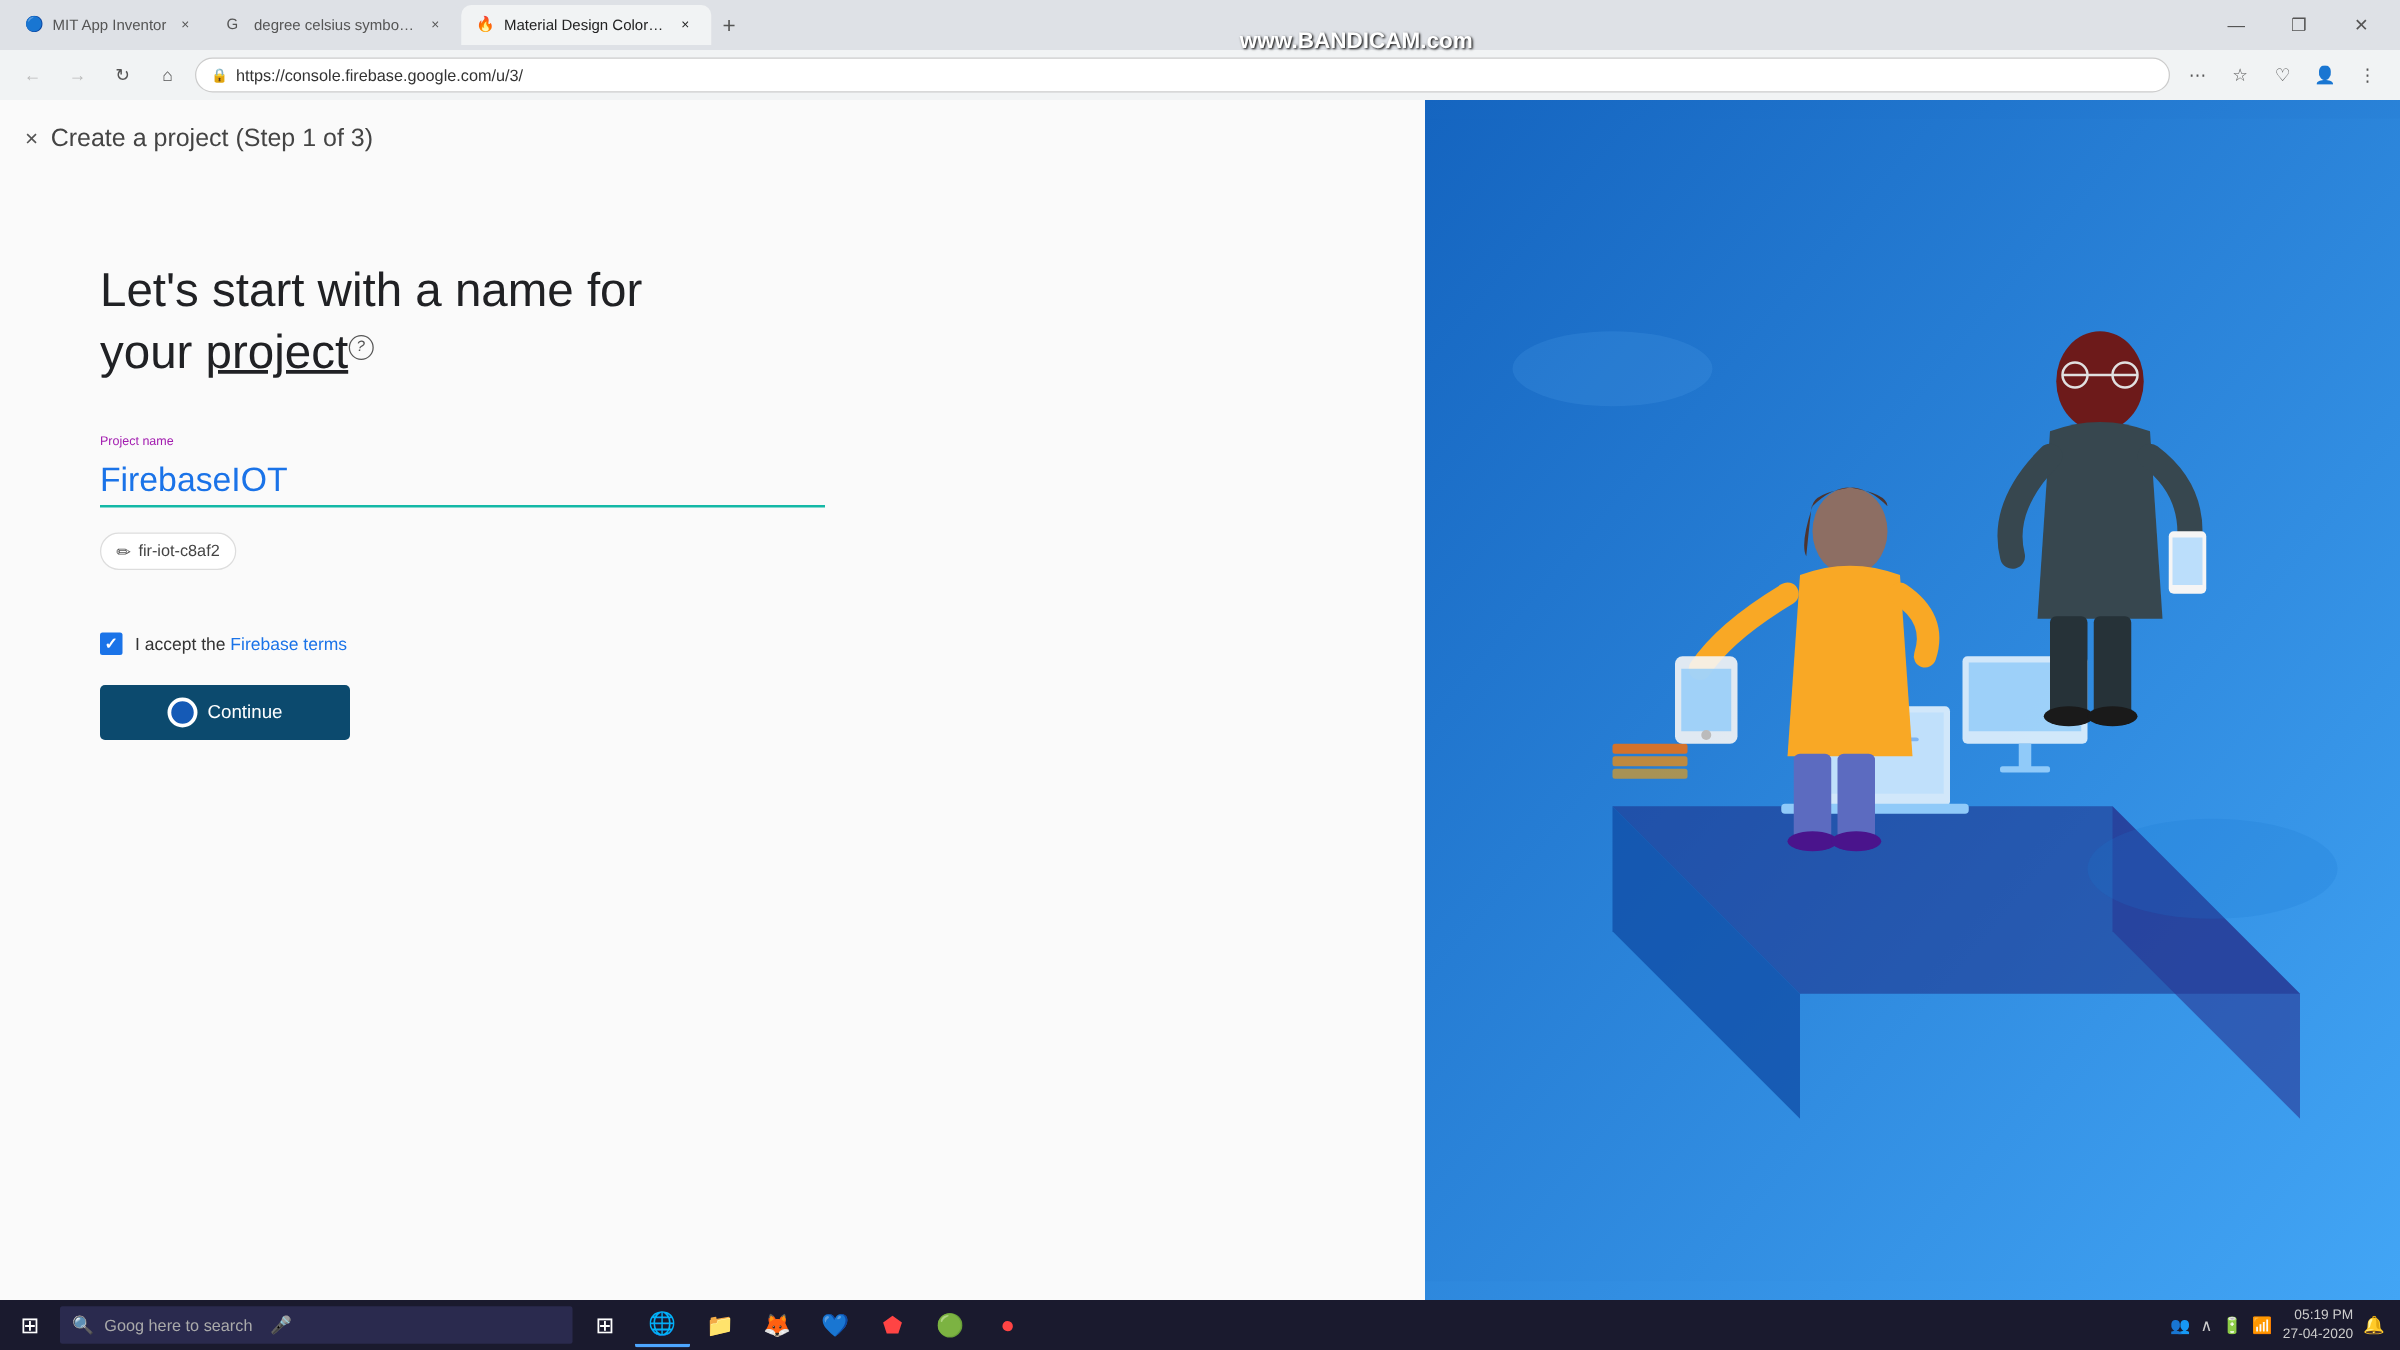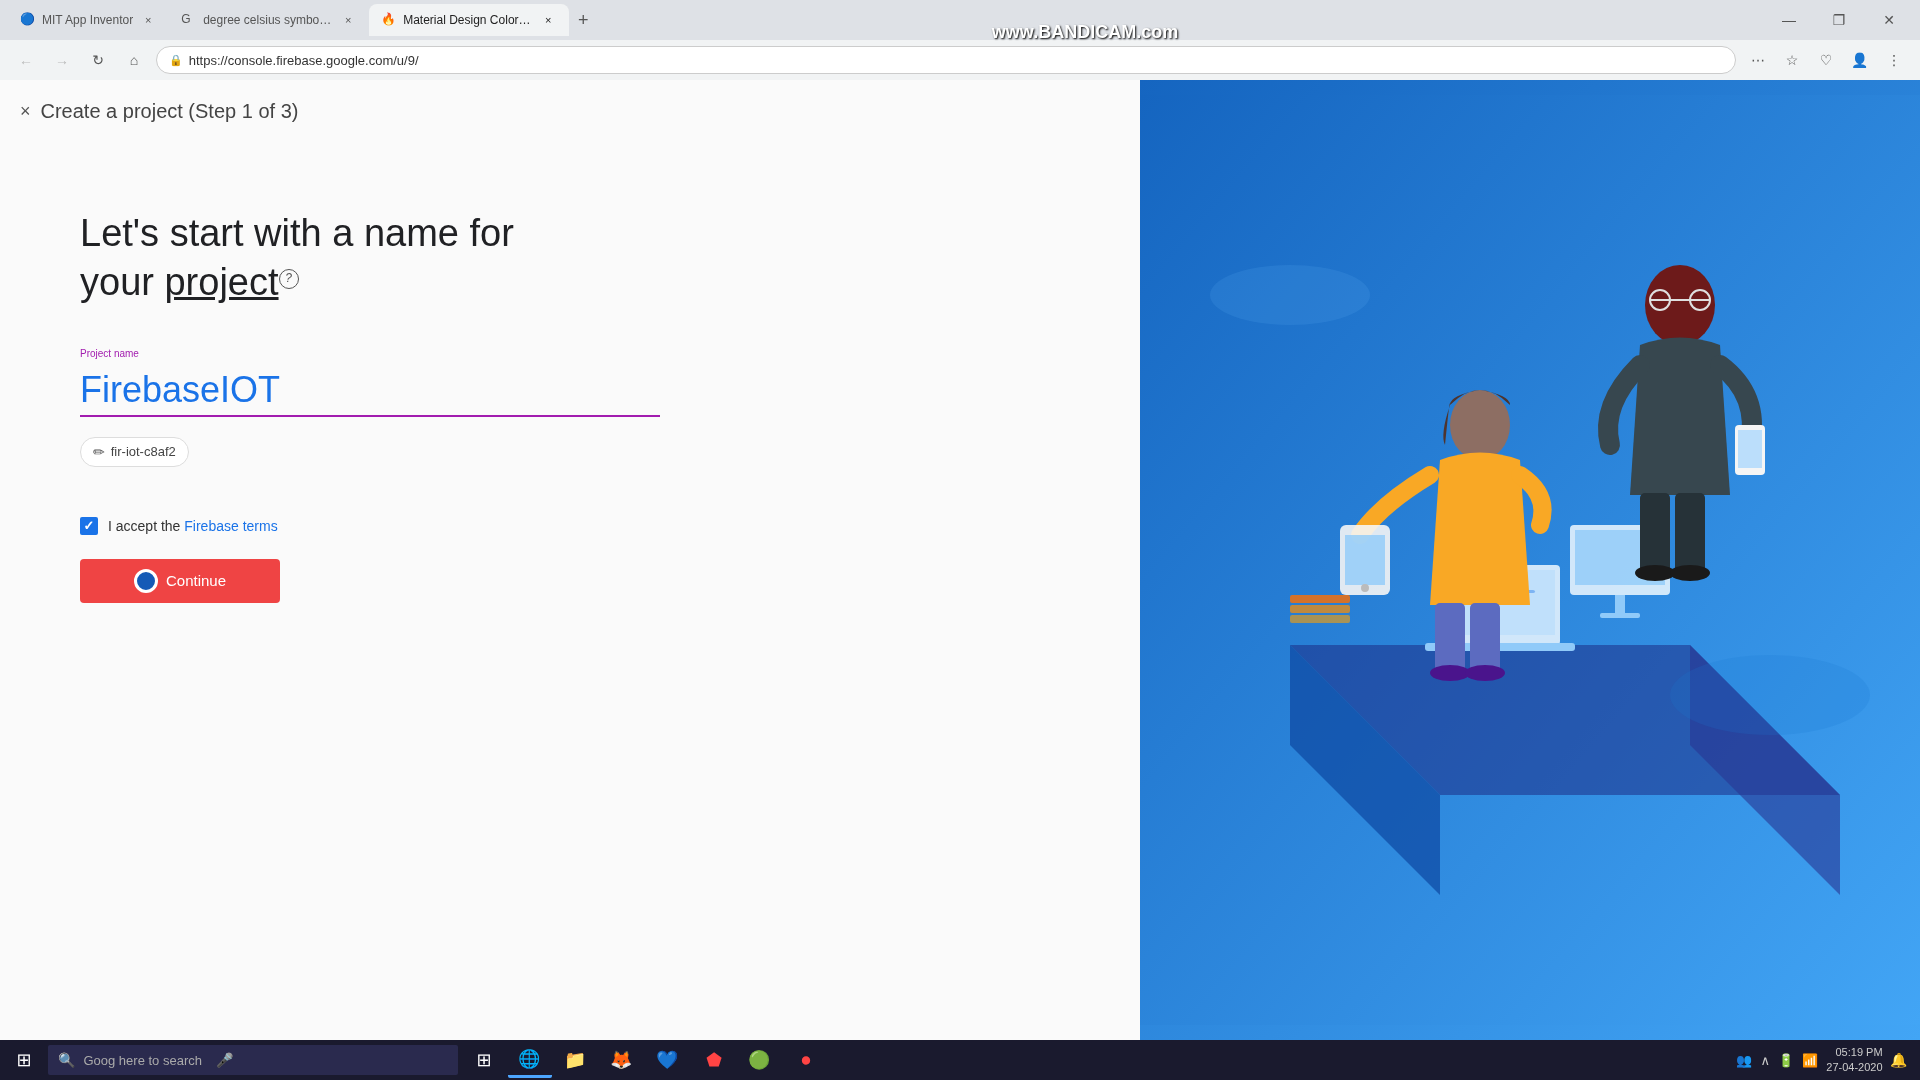--- a/index.html
+++ b/index.html
@@ -229,23 +229,23 @@
     }
     .field-label {
       font-size: 10px;
       color: #a21caf;
       margin-bottom: 6px;
     }
     .project-name-input {
       display: block;
       width: 100%;
       border: none;
-      border-bottom: 2px solid #a21caf;
+      border-bottom: 2px solid #14b8a6;
       background: transparent;
-      font-size: 36px;
+      font-size: 27px;
       color: #1a73e8;
       padding: 4px 0;
       outline: none;
       font-weight: 400;
     }
 
     .project-id-badge {
       display: inline-flex;
       align-items: center;
       gap: 6px;
@@ -294,21 +294,21 @@
       text-decoration: none;
       cursor: pointer;
     }
 
     .continue-btn {
       display: flex;
       align-items: center;
       justify-content: center;
       width: 200px;
       height: 44px;
-      background: #ef4444;
+      background: #0c4a6e;
       color: #fff;
       border: none;
       border-radius: 4px;
       font-size: 15px;
       cursor: pointer;
       margin-top: 24px;
       position: relative;
       gap: 8px;
     }
     .spinner {
@@ -461,21 +461,21 @@
     </div>
   </div>
 
   <div class="address-bar">
     <div class="nav-btn disabled">←</div>
     <div class="nav-btn disabled">→</div>
     <div class="nav-btn">↻</div>
     <div class="nav-btn">⌂</div>
     <div class="url-bar">
       <span class="url-lock">🔒</span>
-      <span class="url-text">https://console.firebase.google.com/u/9/</span>
+      <span class="url-text">https://console.firebase.google.com/u/3/</span>
     </div>
     <div class="browser-tools">
       <div class="tool-btn">⋯</div>
       <div class="tool-btn">☆</div>
       <div class="tool-btn">♡</div>
       <div class="tool-btn">👤</div>
       <div class="tool-btn">⋮</div>
     </div>
   </div>
 </div>

